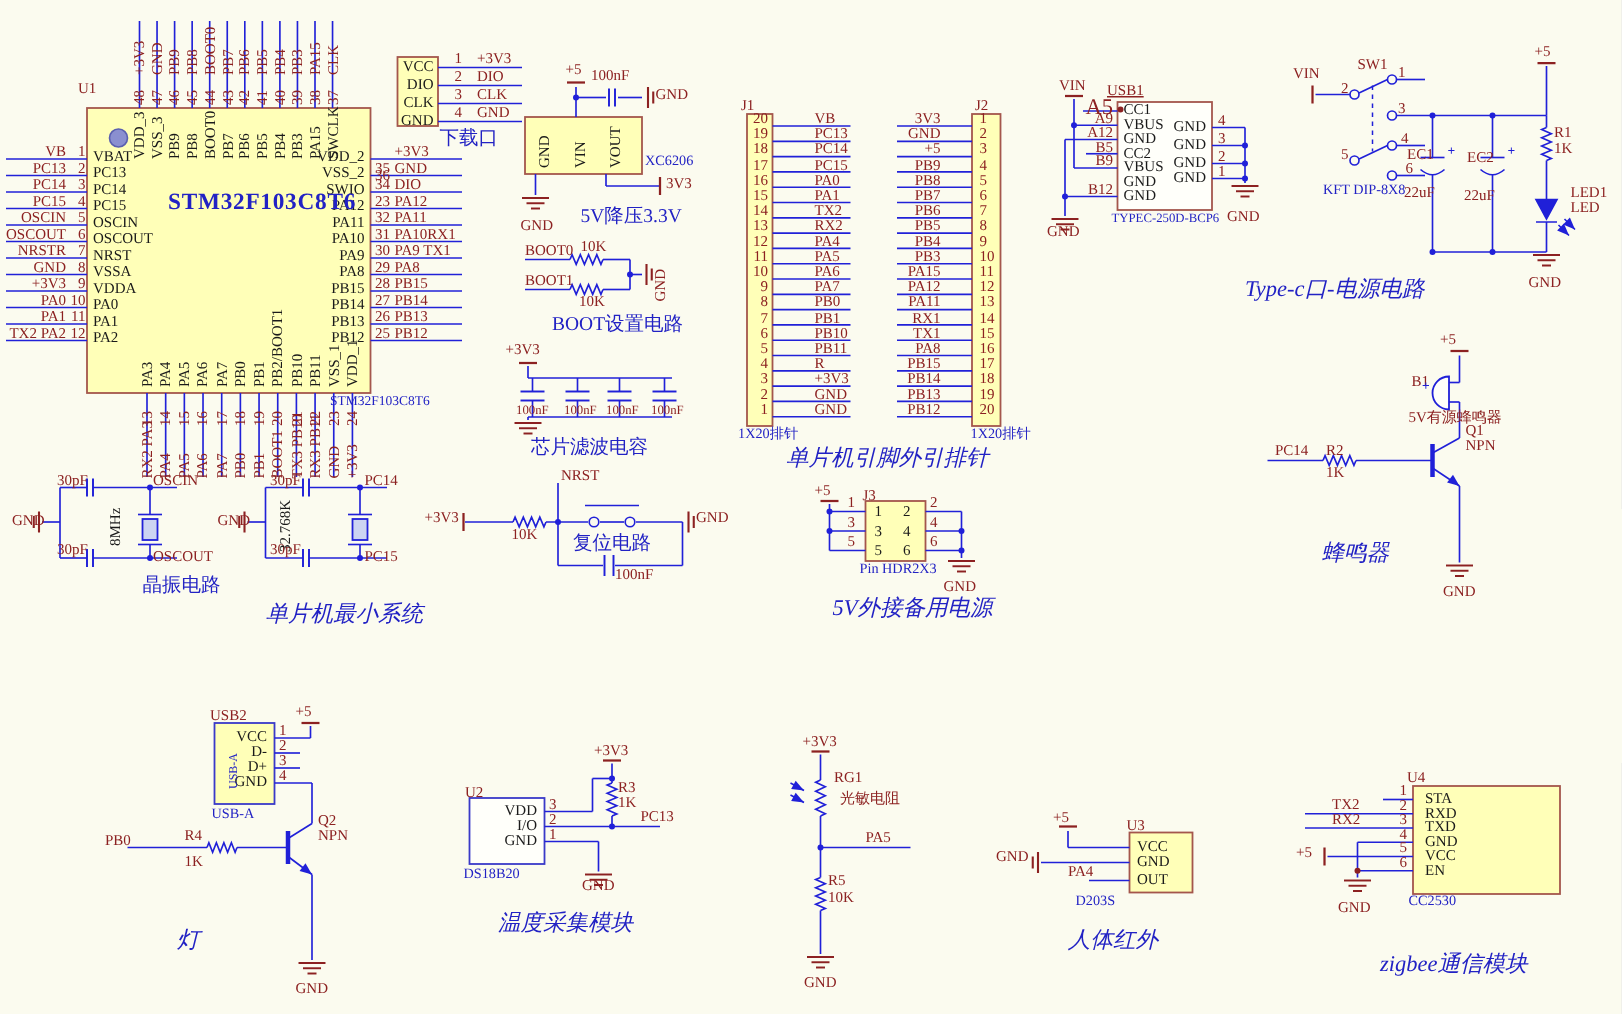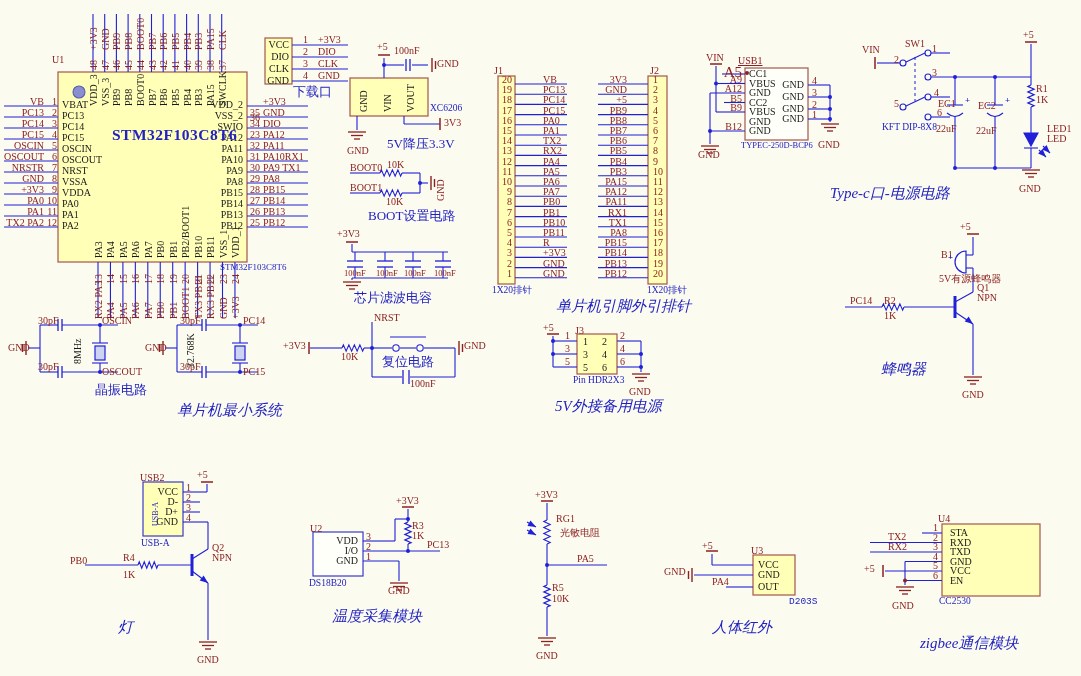--- a/index.html
+++ b/index.html
@@ -739,21 +739,21 @@
     <div class="lbl c-net" style="left: 243px; top: 316px;">PC14</div>
     <div class="lbl c-net" style="left: 180px; top: 362px;">30pF</div>
     <div class="lbl c-net" style="left: 243px; top: 367px;">PC15</div>
     <div class="lbl c-net" style="left: 145px; top: 343px;">GND</div>
     <div class="lbl c-pin rot" style="left: 186px; top: 368px; font-size: 10px;">32.768K</div>
     <div class="lbl c-title" style="left: 177px; top: 403px;">单片机最小系统</div>
     <div class="lbl c-des" style="left: 494px; top: 66px;">J1</div>
     <div class="lbl c-part" style="left: 492px; top: 286px;">1X20排针</div>
     <div class="lbl c-des" style="left: 650px; top: 66px;">J2</div>
     <div class="lbl c-part" style="left: 647px; top: 286px;">1X20排针</div>
-    <div class="lbl c-title" style="left: 524px; top: 299px; margin-left: 32px;">单片机引脚外引排针</div>
+    <div class="lbl c-title" style="left: 524px; top: 299px;">单片机引脚外引排针</div>
     <div class="lbl c-net" style="left: 706px; top: 53px;">VIN</div>
     <div class="lbl c-des" style="left: 738px; top: 56px; text-decoration: underline;">USB1</div>
     <div class="lbl c-part" style="left: 741px; top: 141px; font-size: 8.5px;">TYPEC-250D-BCP6</div>
     <div class="lbl c-net" style="left: 698px; top: 150px;">GND</div>
     <div class="lbl c-net" style="left: 818px; top: 140px;">GND</div>
     <div class="lbl c-net" style="left: 862px; top: 45px;">VIN</div>
     <div class="lbl c-des" style="left: 905px; top: 39px;">SW1</div>
     <div class="lbl c-part" style="left: 882px; top: 123px;">KFT DIP-8X8</div>
     <div class="lbl c-num" style="left: 932px; top: 44px;">1</div>
     <div class="lbl c-num" style="left: 894px; top: 55px;">2</div>
@@ -825,21 +825,21 @@
     <div class="lbl c-des" style="left: 556px; top: 514px;">RG1</div>
     <div class="lbl c-net" style="left: 560px; top: 528px; font-size: 10px;">光敏电阻</div>
     <div class="lbl c-net" style="left: 577px; top: 554px;">PA5</div>
     <div class="lbl c-des" style="left: 552px; top: 583px;">R5</div>
     <div class="lbl c-net" style="left: 552px; top: 594px;">10K</div>
     <div class="lbl c-net" style="left: 536px; top: 651px;">GND</div>
     <div class="lbl c-net" style="left: 702px; top: 541px;">+5</div>
     <div class="lbl c-des" style="left: 751px; top: 546px;">U3</div>
     <div class="lbl c-net" style="left: 664px; top: 567px;">GND</div>
     <div class="lbl c-net" style="left: 712px; top: 577px;">PA4</div>
-    <div class="lbl c-part" style="left: 789px; top: 597px; font-family: Liberation Mono, monospace;">D203S</div>
+    <div class="lbl c-part" style="left: 717px; top: 597px;">D203S</div>
     <div class="lbl c-title" style="left: 712px; top: 620px;">人体红外</div>
     <div class="lbl c-des" style="left: 938px; top: 514px;">U4</div>
     <div class="lbl c-net" style="left: 888px; top: 532px;">TX2</div>
     <div class="lbl c-net" style="left: 888px; top: 542px;">RX2</div>
     <div class="lbl c-net" style="left: 864px; top: 564px;">+5</div>
     <div class="lbl c-net" style="left: 892px; top: 601px;">GND</div>
     <div class="lbl c-part" style="left: 939px; top: 597px;">CC2530</div>
     <div class="lbl c-title" style="left: 920px; top: 636px;">zigbee通信模块</div>
   </div>
 

